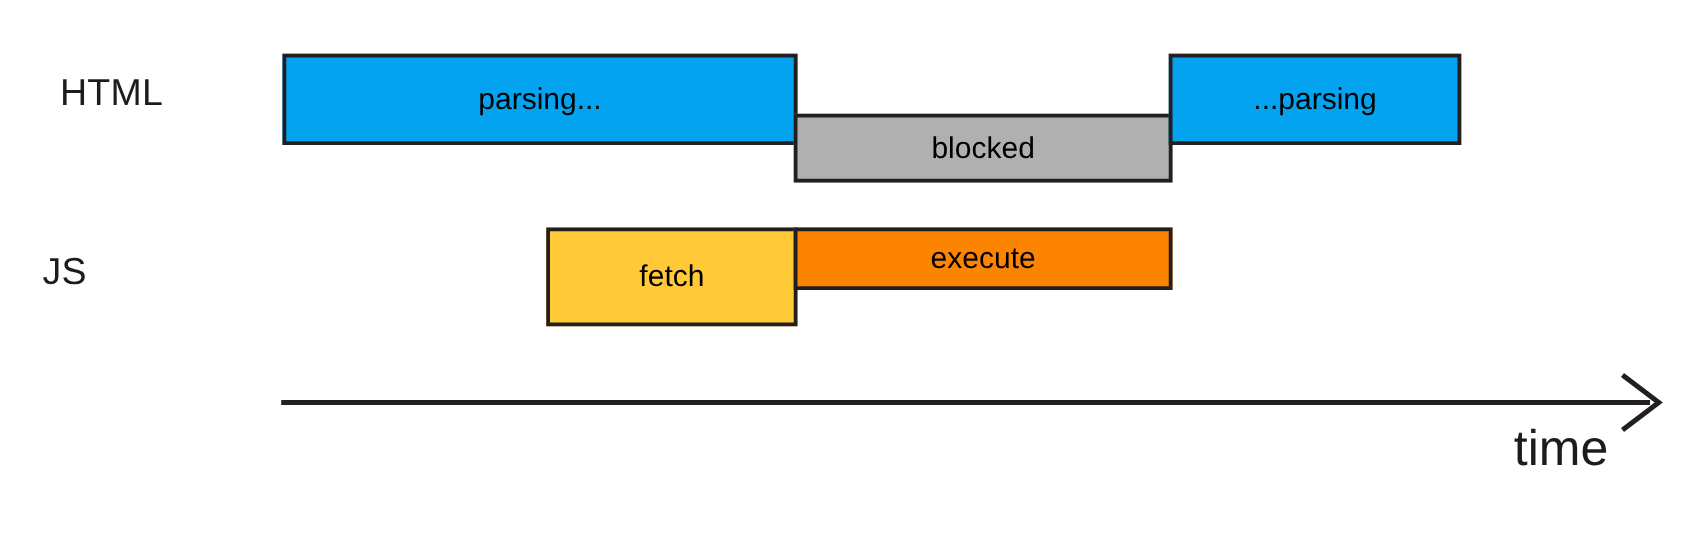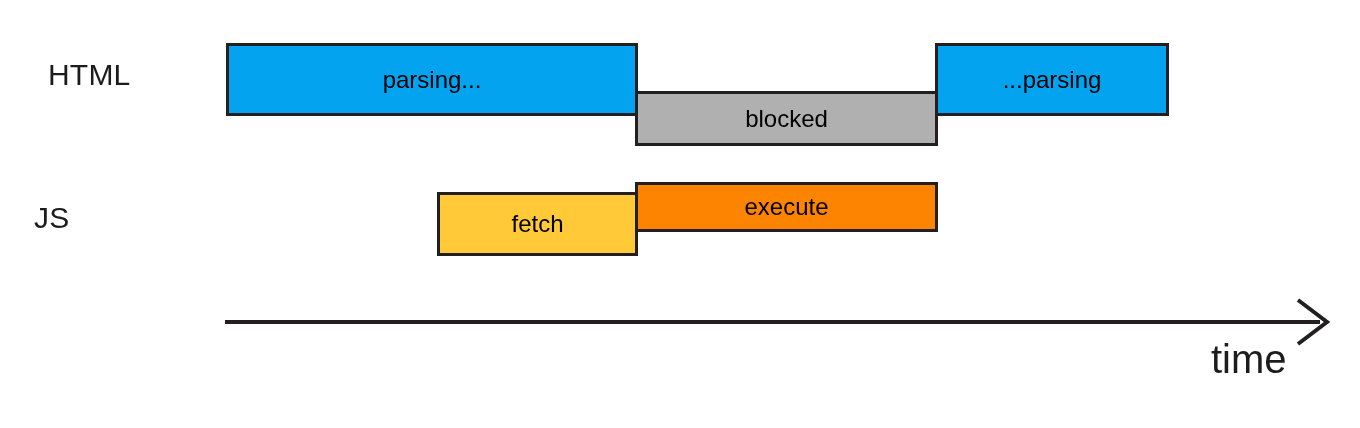--- a/index.html
+++ b/index.html
@@ -49,21 +49,21 @@
     left: 226px;  top: 43px;  width: 412px; height: 73px;
   }
   #seg-blocked {
     left: 635px;  top: 43px;  width: 303px; height: 55px; margin-top: 48px;
   }
   #seg-parsing-end {
     left: 935px;  top: 43px;  width: 234px; height: 73px;
   }
   
   #seg-fetch {
-    left: 437px;  top: 192px; width: 201px; height: 64px;
+    left: 437px;  top: 182px; width: 201px; height: 79px;
   }
   #seg-execute {
     left: 635px;  top: 182px; width: 303px; height: 50px;
   }
 
   
   #time-axis {
     position: absolute;
     left: 220px;
     top: 295px;

